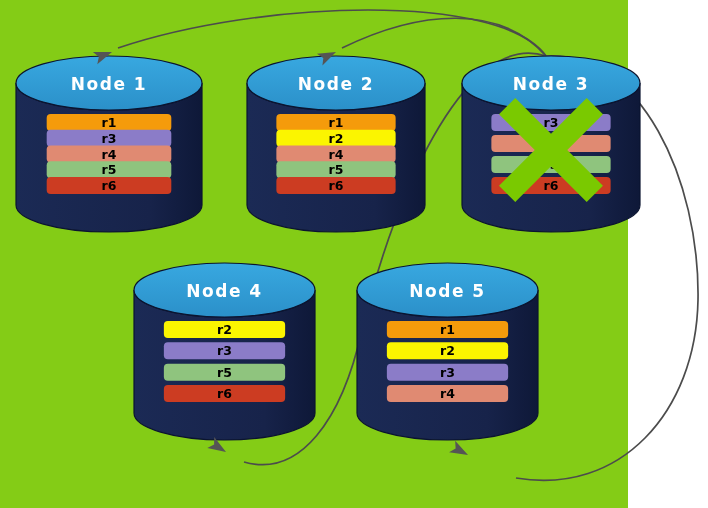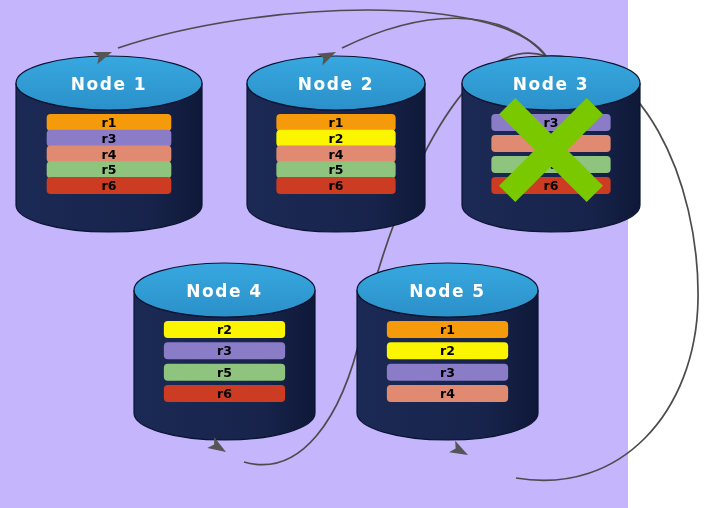--- a/index.html
+++ b/index.html
@@ -10,21 +10,21 @@
   body {
     width: 708px;
     height: 508px;
     overflow: hidden;
     font-family: "DejaVu Sans", sans-serif;
   }
   #diagram-root {
     position: relative;
     width: 628px;
     height: 508px;
-    background: #c4b5fd;
+    background: #84cc16;
   }
   svg#scene {
     display: block;
     width: 708px;
     height: 508px;
   }
   .node-title {
     font-family: "DejaVu Sans", sans-serif;
     font-size: 17px;
     font-weight: bold;

